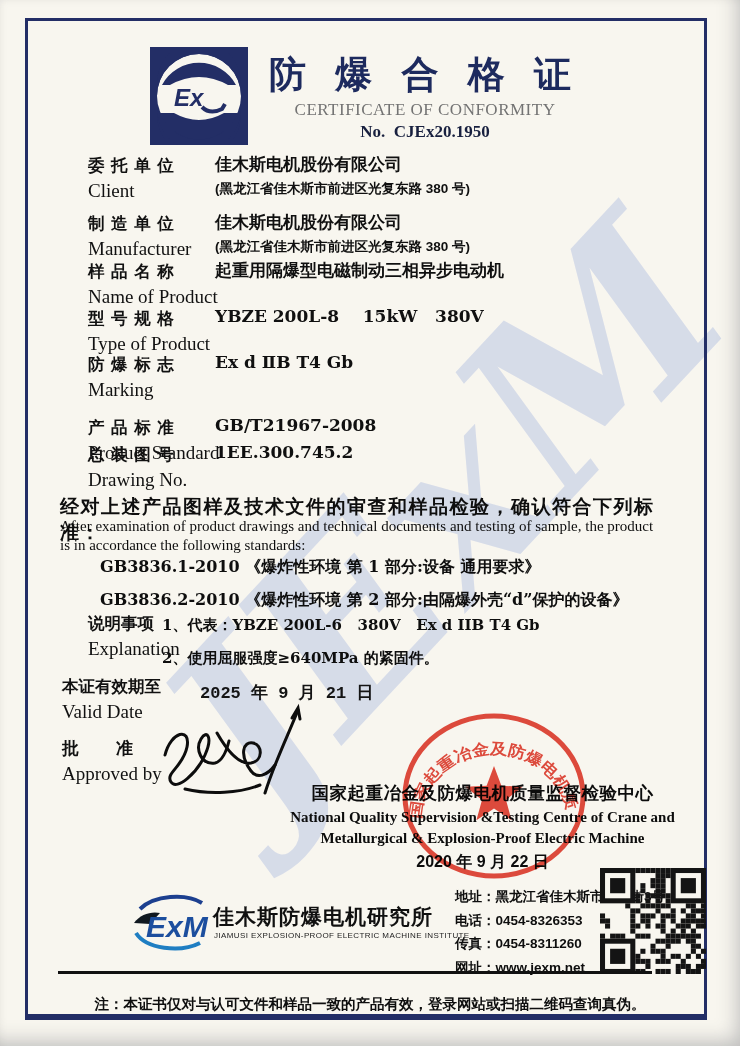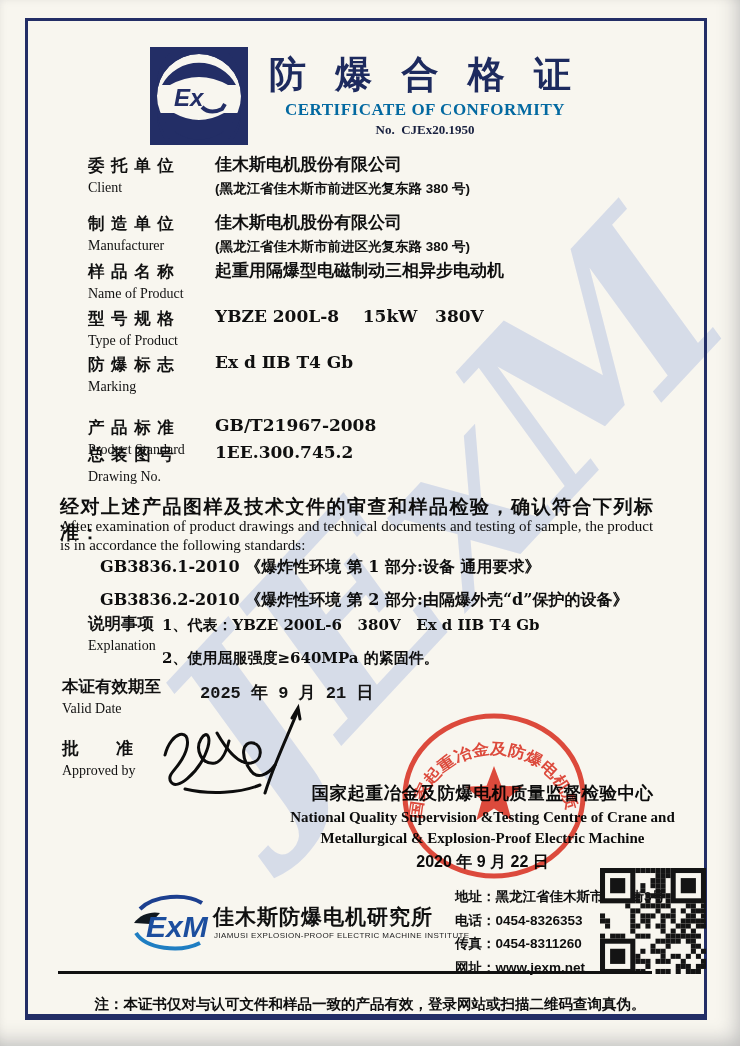--- a/index.html
+++ b/index.html
@@ -10,26 +10,26 @@
   .frame{position:absolute;left:25px;top:18px;width:682px;height:1002px;box-sizing:border-box;
         border:3px solid #232e66;border-bottom-width:6px;pointer-events:none;}
   .abs{position:absolute;}
   .watermark{position:absolute;left:110px;top:400px;width:620px;height:280px;line-height:280px;
         text-align:center;font-family:"DejaVu Serif","Liberation Serif",serif;font-style:italic;
         font-size:235px;font-weight:bold;color:#bcc7e4;opacity:.55;transform:rotate(-47deg);z-index:0;}
   .content{position:absolute;inset:0;z-index:1;}
   .title{left:260px;top:50px;width:330px;text-align:center;font-family:"Liberation Serif",serif;
         font-weight:bold;font-size:37px;letter-spacing:10px;color:#1d2a5e;white-space:nowrap;}
   .subtitle{left:235px;top:100px;width:380px;text-align:center;font-family:"Liberation Serif",serif;
-        font-weight:bold;font-size:17px;letter-spacing:.5px;color:#0369a1;white-space:nowrap;}
+        font-weight:normal;font-size:17px;letter-spacing:.5px;color:#737373;white-space:nowrap;}
   .certno{left:235px;top:122px;width:380px;text-align:center;font-family:"Liberation Serif",serif;
-        font-weight:bold;font-size:13px;color:#18203f;white-space:pre;}
+        font-weight:bold;font-size:17px;color:#18203f;white-space:pre;}
   .field{left:88px;width:610px;}
   .f-cn{font-weight:bold;font-size:16.5px;letter-spacing:1px;color:#111;}
-  .f-en{font-family:"Liberation Serif",serif;font-size:14px;margin-top:3px;color:#111;}
+  .f-en{font-family:"Liberation Serif",serif;font-size:19px;margin-top:3px;color:#111;}
   .f-val{position:absolute;left:127px;top:-2px;font-weight:bold;font-size:17px;white-space:pre;
         font-family:"DejaVu Serif","Liberation Serif",serif;color:#101010;}
   .f-note{position:absolute;left:127px;top:25px;font-weight:bold;font-size:13.5px;white-space:pre;color:#101010;}
   .stmt-cn{left:60px;top:494px;width:630px;font-weight:bold;font-size:19px;letter-spacing:1.5px;color:#0e0e0e;}
   .stmt-en{left:60px;top:517px;width:620px;font-family:"Liberation Serif",serif;font-size:15px;line-height:19px;color:#0e0e0e;}
   .standard{left:100px;font-weight:bold;font-size:16px;white-space:pre;color:#0e0e0e;
         font-family:"DejaVu Serif","Liberation Serif",serif;}
   .expl-item{left:162px;font-weight:bold;font-size:15px;white-space:pre;color:#0e0e0e;
         font-family:"DejaVu Serif","Liberation Serif",serif;}
   .seal{position:absolute;left:398px;top:711px;z-index:2;opacity:.88;mix-blend-mode:multiply;}

